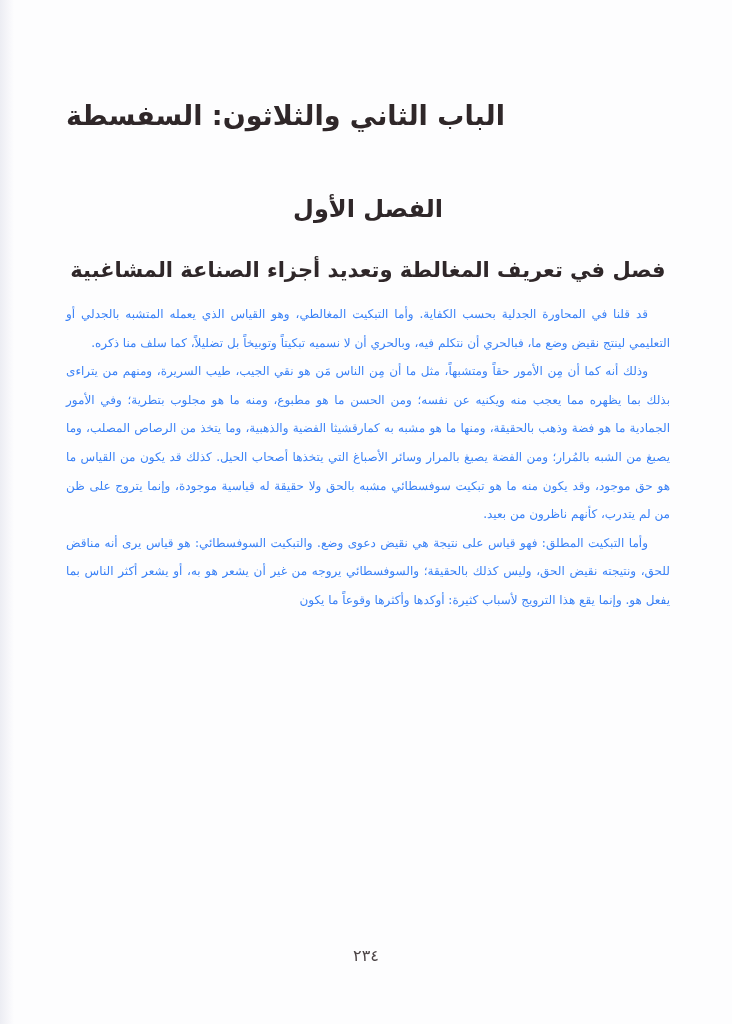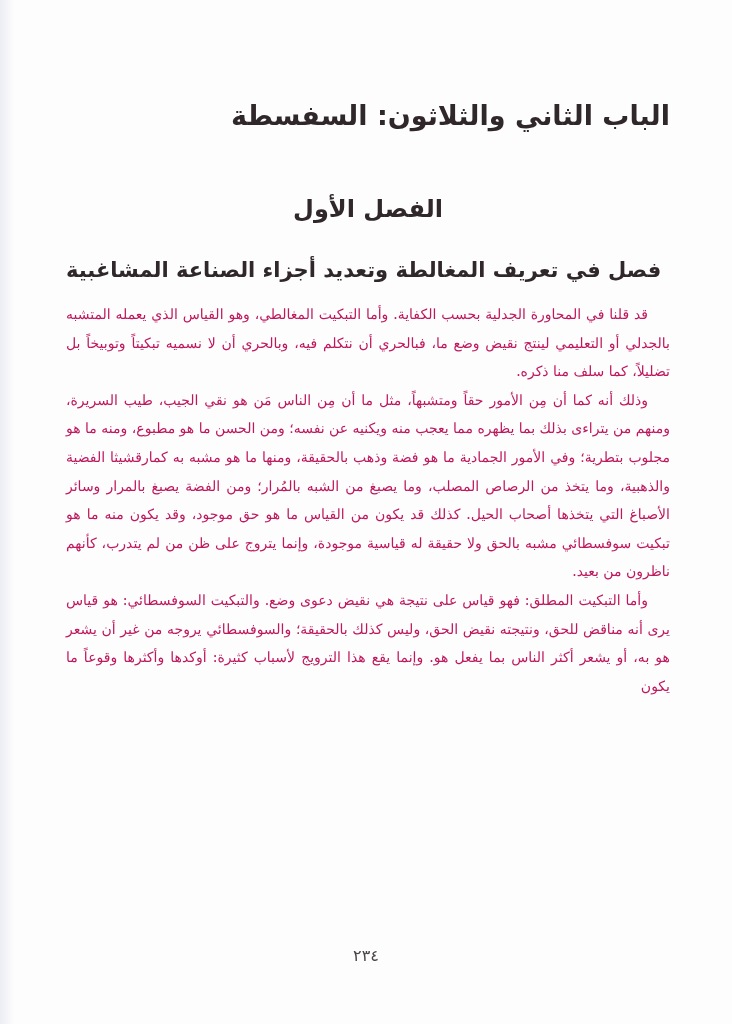--- a/index.html
+++ b/index.html
@@ -28,21 +28,21 @@
     top: 0;
     width: 604px;
     direction: rtl;
     text-align: right;
   }
   .chapter-title {
     position: absolute;
     top: 96px;
     right: 0;
     width: 604px;
-    text-align: right;
+    text-align: left;
     font-family: "DejaVu Sans", "Liberation Sans", sans-serif;
     font-weight: bold;
     font-size: 27px;
     line-height: 40px;
     color: #2f2729;
     margin: 0;
   }
   .section-title {
     position: absolute;
     top: 192px;
@@ -52,37 +52,37 @@
     font-weight: bold;
     font-size: 24px;
     line-height: 34px;
     color: #2f2729;
     margin: 0;
   }
   .subsection-title {
     position: absolute;
     top: 252px;
     width: 604px;
-    text-align: left;
+    text-align: center;
     font-family: "DejaVu Sans", "Liberation Sans", sans-serif;
     font-weight: bold;
     font-size: 21px;
     line-height: 36px;
     color: #2f2729;
     margin: 0;
   }
   .body-text {
     position: absolute;
     top: 300px;
     width: 604px;
-    font-size: 14px;
+    font-size: 12px;
     line-height: 28.6px;
     text-align: justify;
     text-align-last: right;
-    color: #be185d;
+    color: #3b82f6;
   }
   .body-text p {
     margin: 0;
     text-indent: 22px;
   }
   .page-number {
     position: absolute;
     top: 946px;
     left: 0;
     width: 732px;

